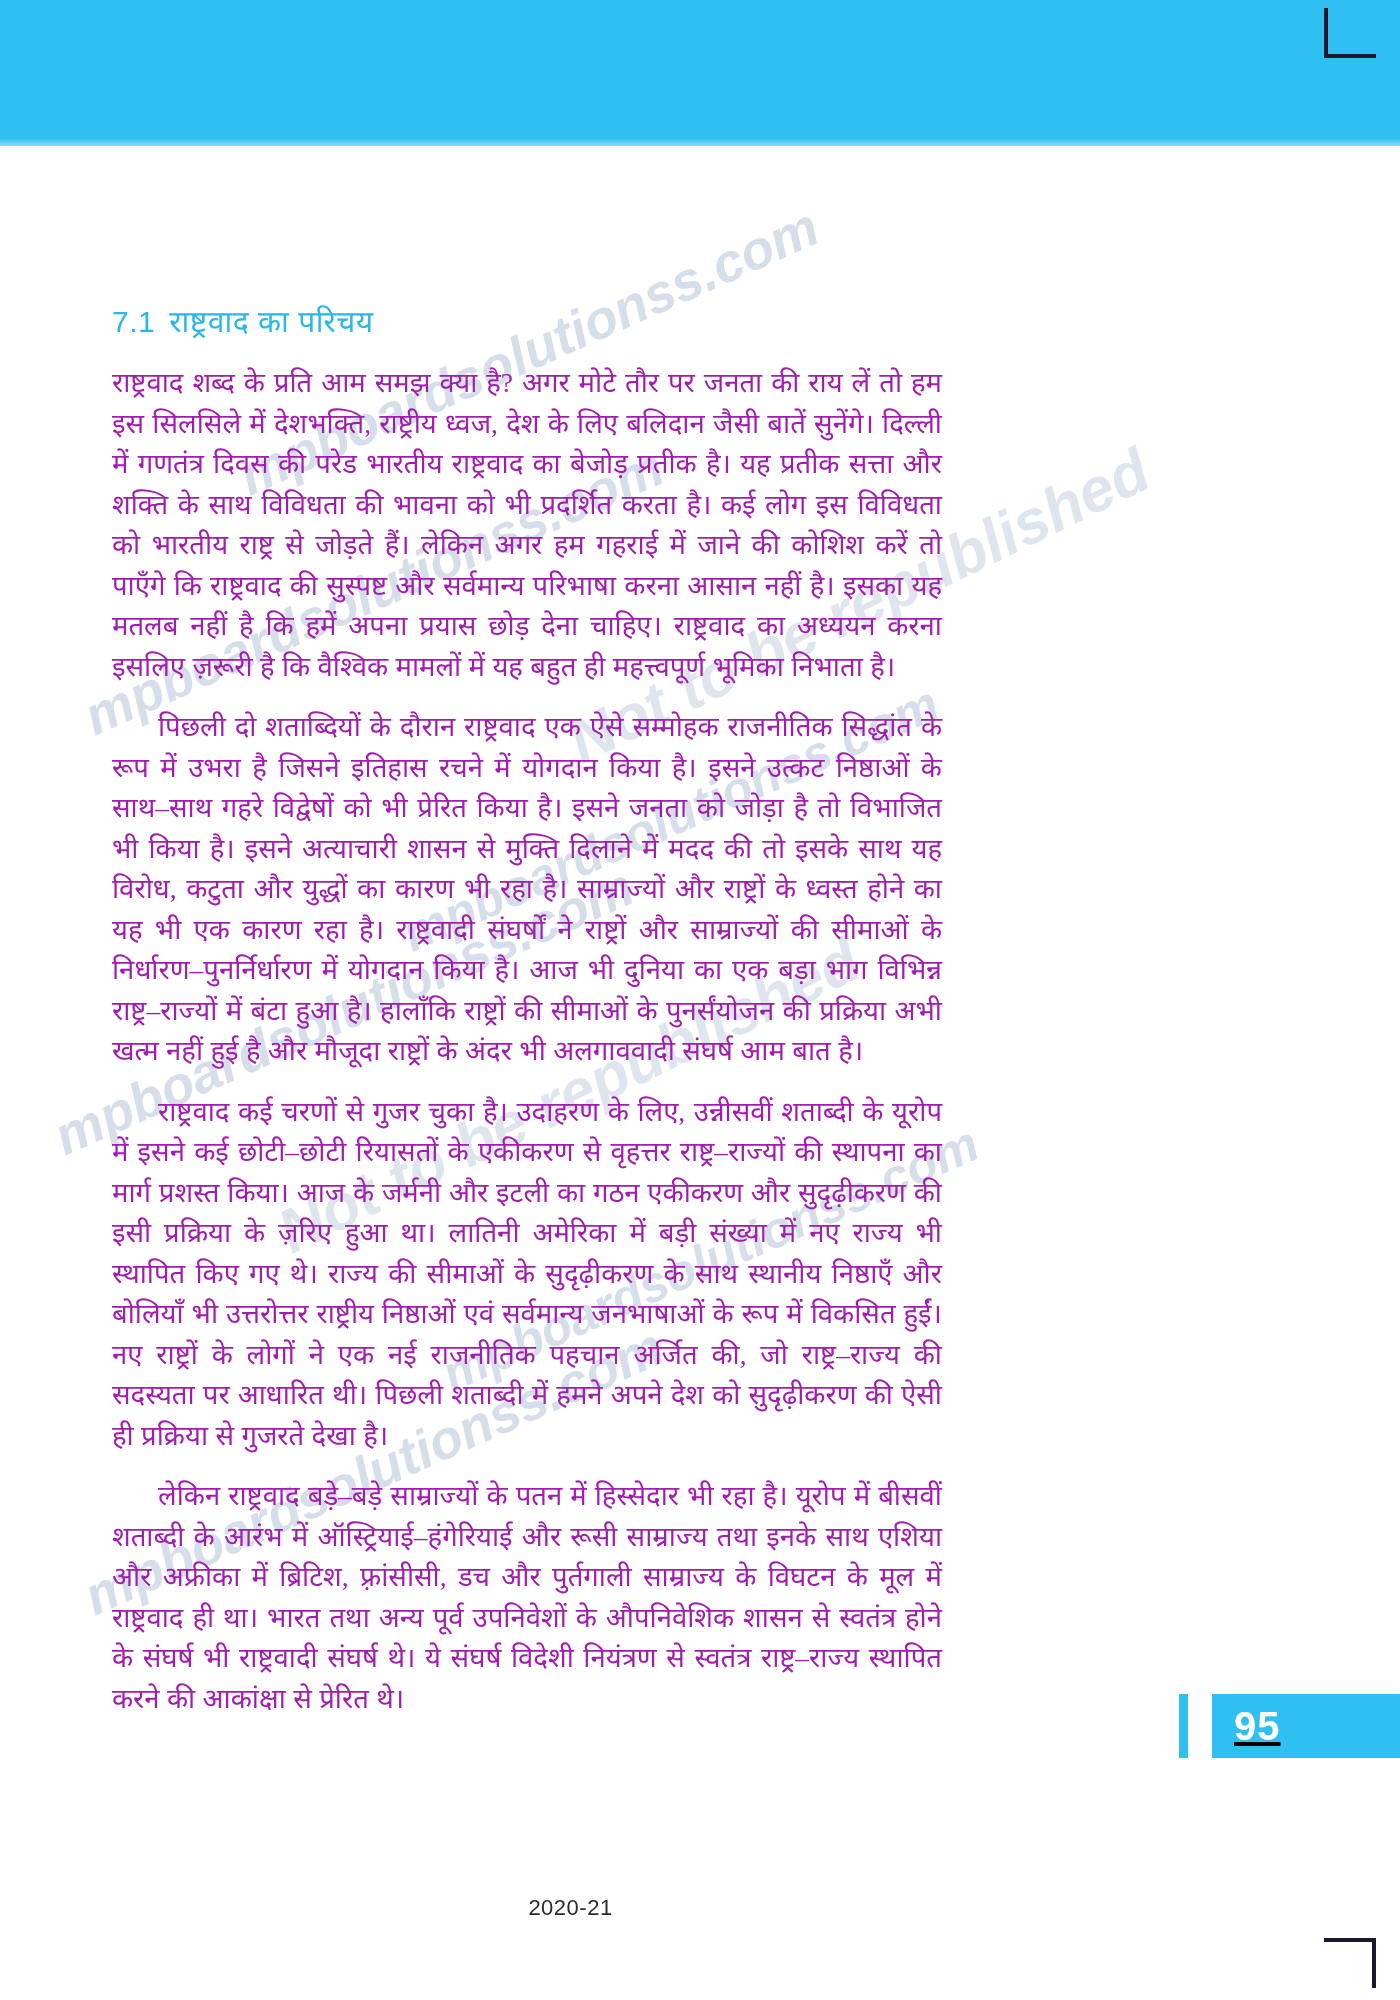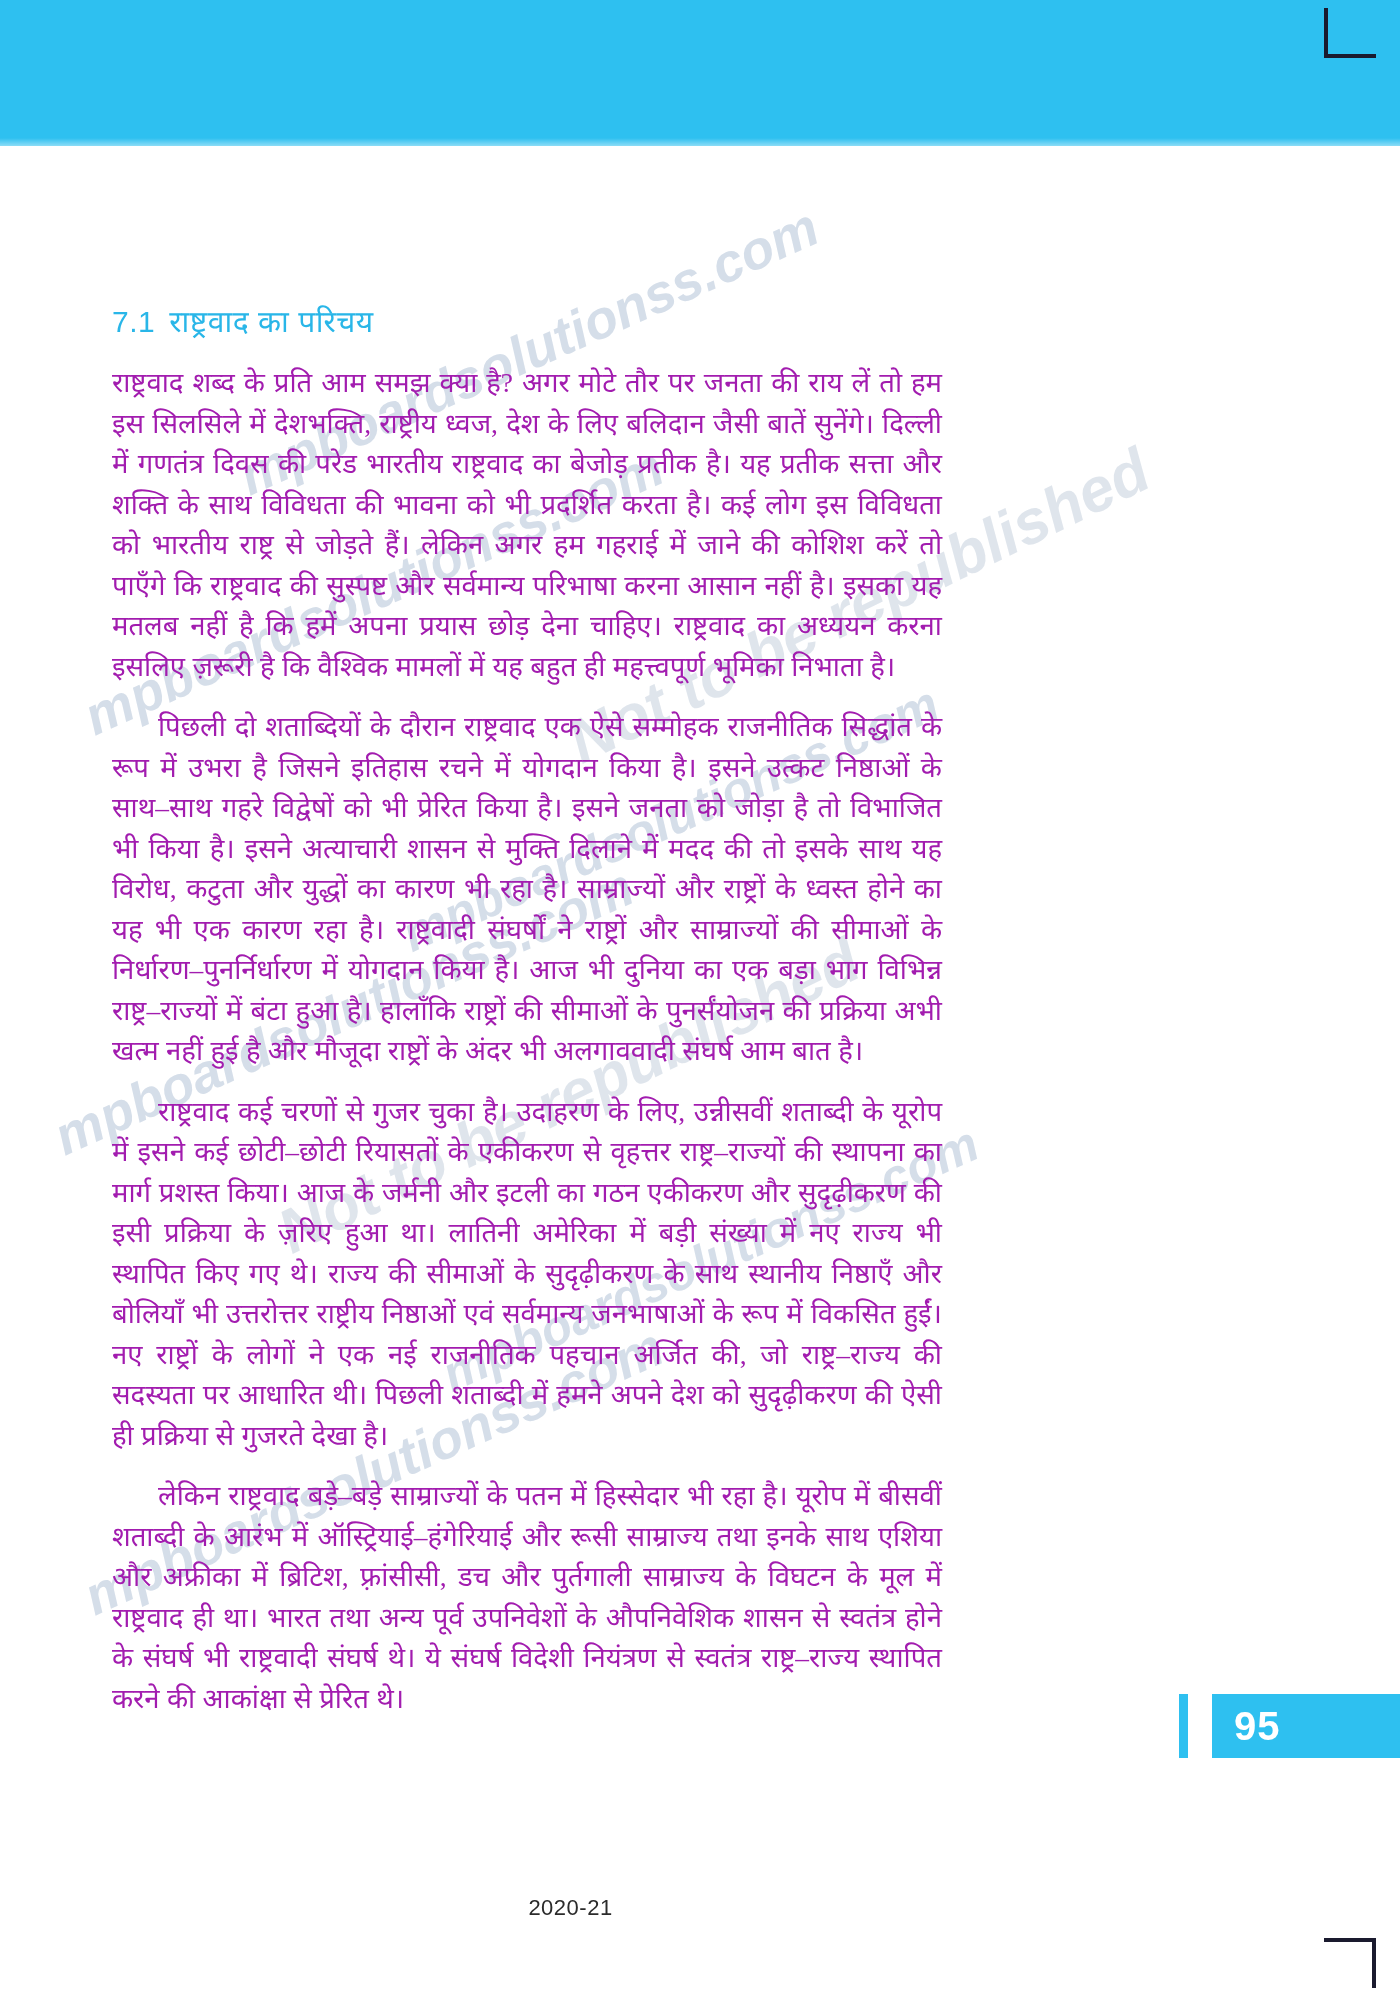--- a/index.html
+++ b/index.html
@@ -100,20 +100,21 @@
   .body-para:last-child { margin-bottom: 0; }
 
   
   #page-number-badge {
     position: absolute;
     right: 0;
     top: 1694px;
     height: 64px;
     display: flex;
     align-items: stretch;
+    text-decoration: underline;
   }
   #page-number-badge .tick {
     width: 9px;
     background: #2ec0f0;
     margin-right: 24px;
   }
   #page-number-badge .plate {
     background: #2ec0f0;
     min-width: 148px;
     display: flex;

